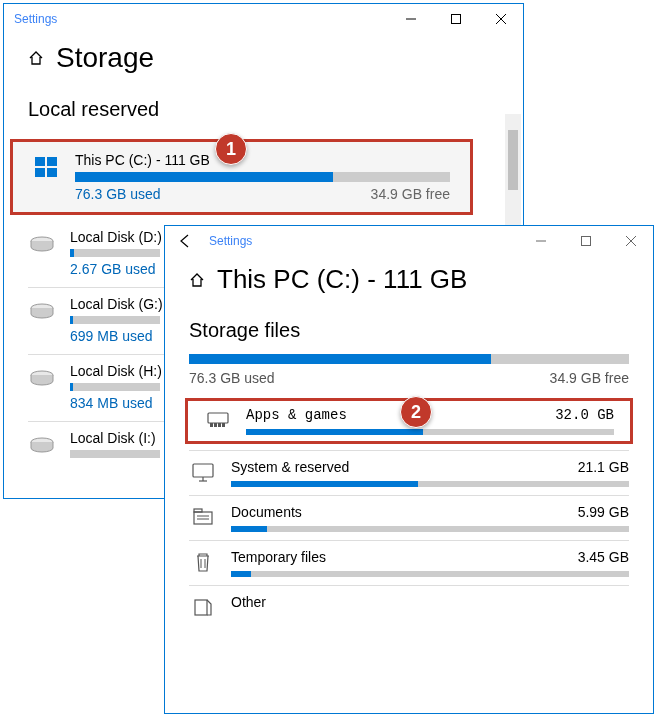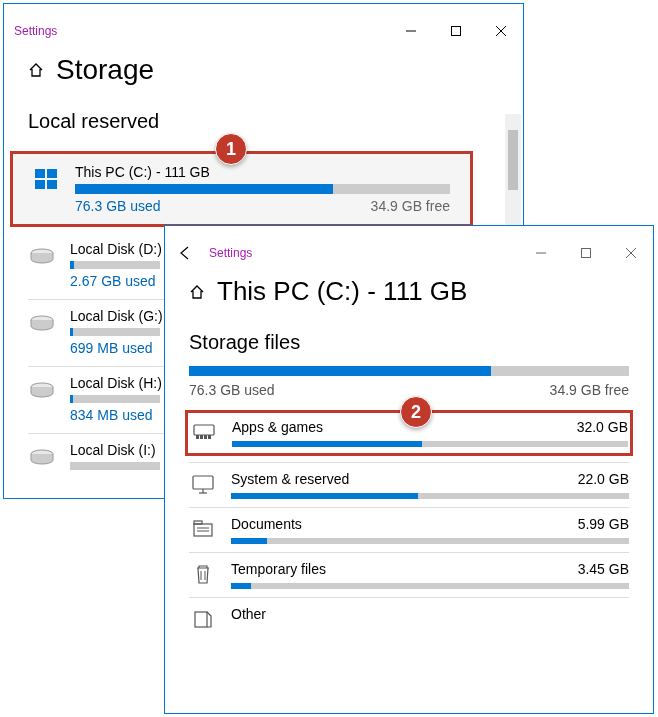--- a/index.html
+++ b/index.html
@@ -1,18 +1,18 @@
 <!DOCTYPE html>
 <html><head>
   <meta charset="utf-8">
   <style>
     * { margin:0; padding:0; box-sizing:border-box; }
     body { font-family:"Segoe UI",Arial,sans-serif; font-size:14px; color:#000; background:#fff; width:658px; height:717px; position:relative; overflow:hidden; }
     .window { position:absolute; background:#fff; border:1px solid #0078d4; }
-    .titlebar { height:30px; display:flex; align-items:center; padding-left:10px; font-size:12px; color:#a21caf;margin-top:12px; }
+    .titlebar { height:30px; display:flex; align-items:center; padding-left:10px; font-size:12px; color:#3b82f6; }
     .titlebar .spacer { flex:1; }
     .ctrl { width:45px; height:30px; display:flex; align-items:center; justify-content:center; }
     .hdr { display:flex; align-items:center; padding:8px 24px 10px; }
     .home-ico { width:16px; height:16px; margin-right:12px; }
     .hdr-title { font-size:28px; font-weight:400;text-align:right; }
     .section { font-size:20px; font-weight:400; padding:14px 24px 12px; }
     .drive-row { display:flex; align-items:flex-start; padding:8px 24px 10px; }
     .drive-ico { width:28px; height:24px; margin-right:14px; flex-shrink:0; margin-top:4px; }
     .drive-body { flex:1; }
     .drive-name { font-size:14px; margin-bottom:4px; }
@@ -199,21 +199,21 @@
   <div class="section">Storage files</div>
   <div class="usage-bar">
       <div class="bar-fill" style="width:68.7%"></div>
     </div>
   <div class="usage-sub">
     <span>76.3 GB used</span>
     <span>34.9 GB free</span>
   </div>
 
   <div class="highlight-box" style="margin:2px 20px 6px;">
-    <div class="cat-row" style="padding:6px 2px;">
+    <div class="cat-row" style="padding:6px 16px;font-family:Liberation Mono, monospace;">
       <svg class="cat-ico" viewBox="0 0 28 22">
           <rect x="4" y="4" width="20" height="10" rx="1" fill="none" stroke="#555" stroke-width="1.2"></rect>
           <rect x="6" y="14" width="3" height="4" fill="#555"></rect>
           <rect x="10" y="14" width="3" height="4" fill="#555"></rect>
           <rect x="14" y="14" width="3" height="4" fill="#555"></rect>
           <rect x="18" y="14" width="3" height="4" fill="#555"></rect>
         </svg>
       <div class="cat-body">
         <div class="cat-top">
             <span>Apps &amp; games</span>
@@ -230,21 +230,21 @@
       <div class="hr"></div>
       <div class="cat-row">
         <svg class="cat-ico" viewBox="0 0 28 22">
           <rect x="4" y="3" width="20" height="13" rx="1" fill="none" stroke="#555" stroke-width="1.2"></rect>
           <line x1="10" y1="20" x2="18" y2="20" stroke="#555" stroke-width="1.2"></line>
           <line x1="14" y1="16" x2="14" y2="20" stroke="#555" stroke-width="1.2"></line>
         </svg>
         <div class="cat-body">
           <div class="cat-top">
             <span>System &amp; reserved</span>
-            <span>22.0 GB</span>
+            <span>21.1 GB</span>
           </div>
           <div class="cat-bar">
             <div class="cat-fill" style="width:47%"></div>
           </div>
         </div>
       </div>
       <div class="hr"></div>
       <div class="cat-row">
         <svg class="cat-ico" viewBox="0 0 28 22">
           <rect x="5" y="6" width="18" height="12" fill="none" stroke="#555" stroke-width="1.2"></rect>

